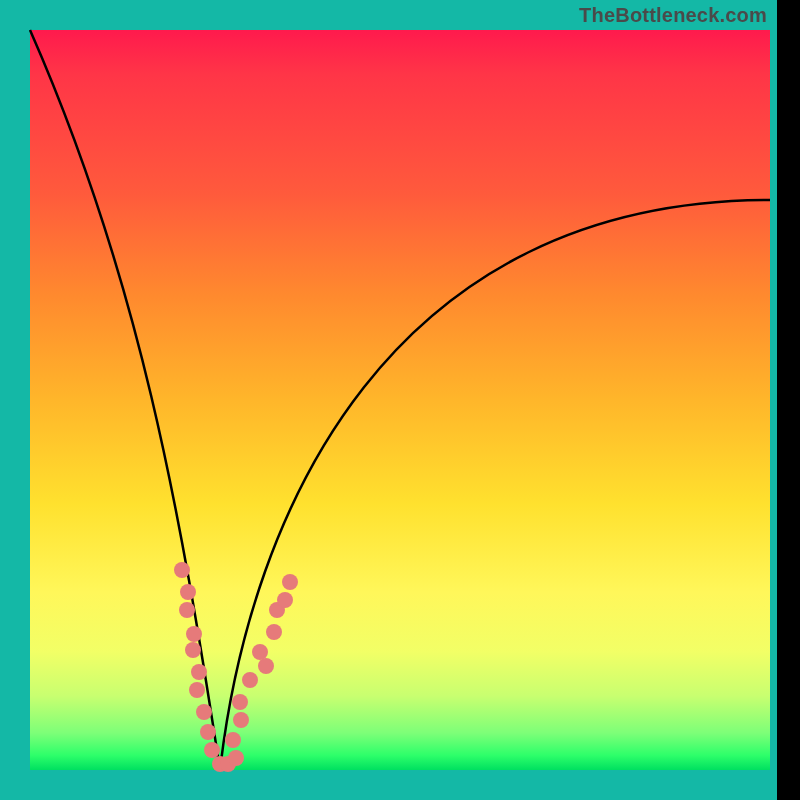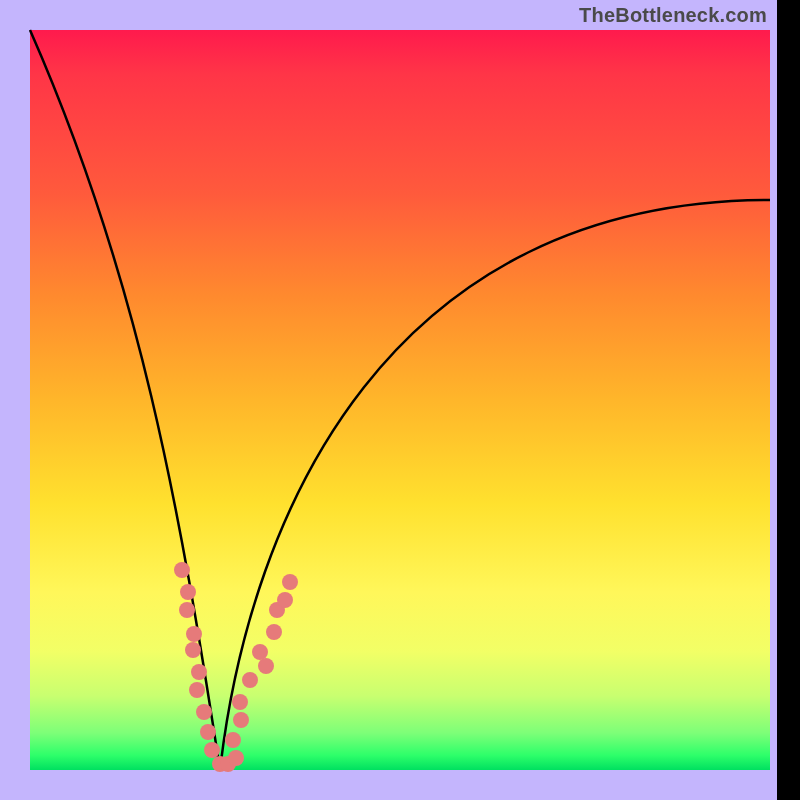--- a/index.html
+++ b/index.html
@@ -9,21 +9,21 @@
     height: 800px;
     overflow: hidden;
     background: #000;
     font-family: Arial, Helvetica, sans-serif;
   }
   .frame {
     position: absolute;
     top: 0; left: 0;
     width: 777px;
     height: 800px;
-    background: #c4b5fd;
+    background: #14b8a6;
   }
   .plot {
     position: absolute;
     top: 30px;
     left: 30px;
     width: 740px;
     height: 740px;
     
     background: linear-gradient(to bottom,
       #ff1a4d 0%,

